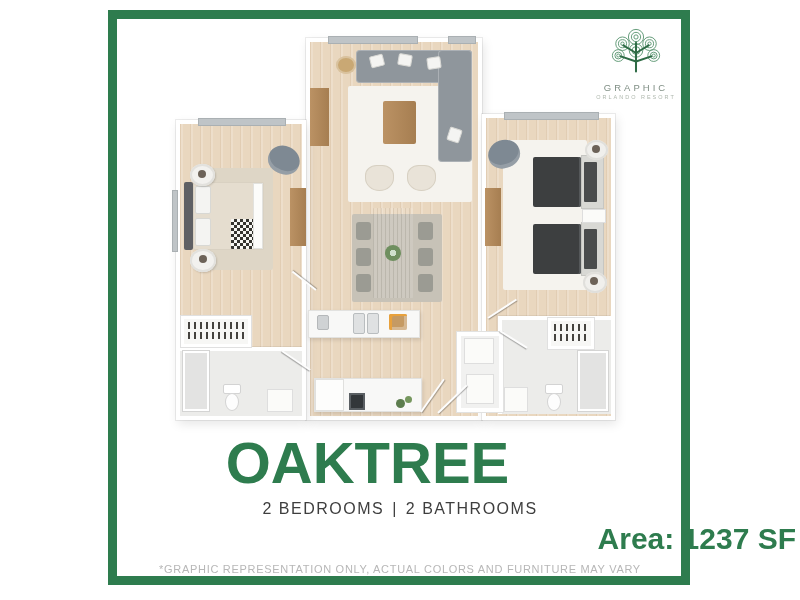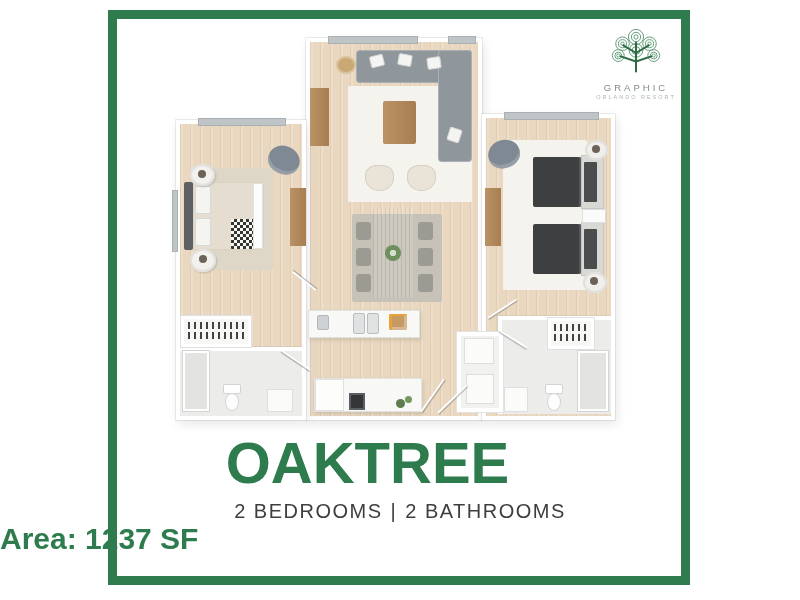--- a/index.html
+++ b/index.html
@@ -48,23 +48,23 @@
   .armchair{background:#7e8993;border-radius:50% 50% 46% 46%;box-shadow:inset 0 -4px 0 rgba(255,255,255,0.18);}
   .toilet-tank{background:#fff;border:1px solid #d3d3d3;border-radius:2px;}
   .toilet-bowl{background:#fdfdfd;border:1px solid #d3d3d3;border-radius:50%;}
   .shower{background:#e3e3e2;border:2px solid #fff;box-shadow:0 0 0 1px #d4d4d3;}
   .counter{background:#f8f8f7;border:1px solid #e2e2e0;box-shadow:1px 2px 4px rgba(0,0,0,0.12);}
 
   
   .plan-name{position:absolute;left:0;width:735px;top:434px;text-align:center;
              font-weight:800;font-size:58px;line-height:1;color:var(--green);letter-spacing:0;}
   .plan-specs{position:absolute;left:0;width:800px;top:500px;text-align:center;
-              font-size:20px;letter-spacing:1.5px;color:#3e3e3e;}
+              font-size:16px;letter-spacing:1.5px;color:#3e3e3e;}
   .plan-specs .sep{display:inline-block;margin:0 8px;color:#3e3e3e;}
-  .plan-area{position:absolute;left:0;width:796px;top:522px;text-align:left;
+  .plan-area{position:absolute;left:0;width:796px;top:522px;text-align:right;
              font-weight:700;font-size:30px;color:var(--green);}
   .plan-disclaimer{position:absolute;left:0;width:800px;top:563px;text-align:center;
              font-size:11px;letter-spacing:0.7px;color:#b7b7b7;}
 </style>
 </head>
 <body>
 
 <div class="canvas">
 
   <div class="frame"></div>
@@ -209,14 +209,15 @@
     <div class="door" style="left:282px;top:350px;width:34px;transform:rotate(34deg);"></div>
     <div class="door" style="left:488px;top:317px;width:34px;transform:rotate(-33deg);"></div>
     <div class="door" style="left:500px;top:330px;width:32px;transform:rotate(32deg);"></div>
   </div>
 
   <div class="plan-name">OAKTREE</div>
   <div class="plan-specs">
     <span>2 BEDROOMS</span><span class="sep">|</span><span>2 BATHROOMS</span>
   </div>
   <div class="plan-area">Area: 1237 SF</div>
+  <div class="plan-disclaimer">*GRAPHIC REPRESENTATION ONLY, ACTUAL COLORS AND FURNITURE MAY VARY</div>
 
 </div>
 
 </body></html>

